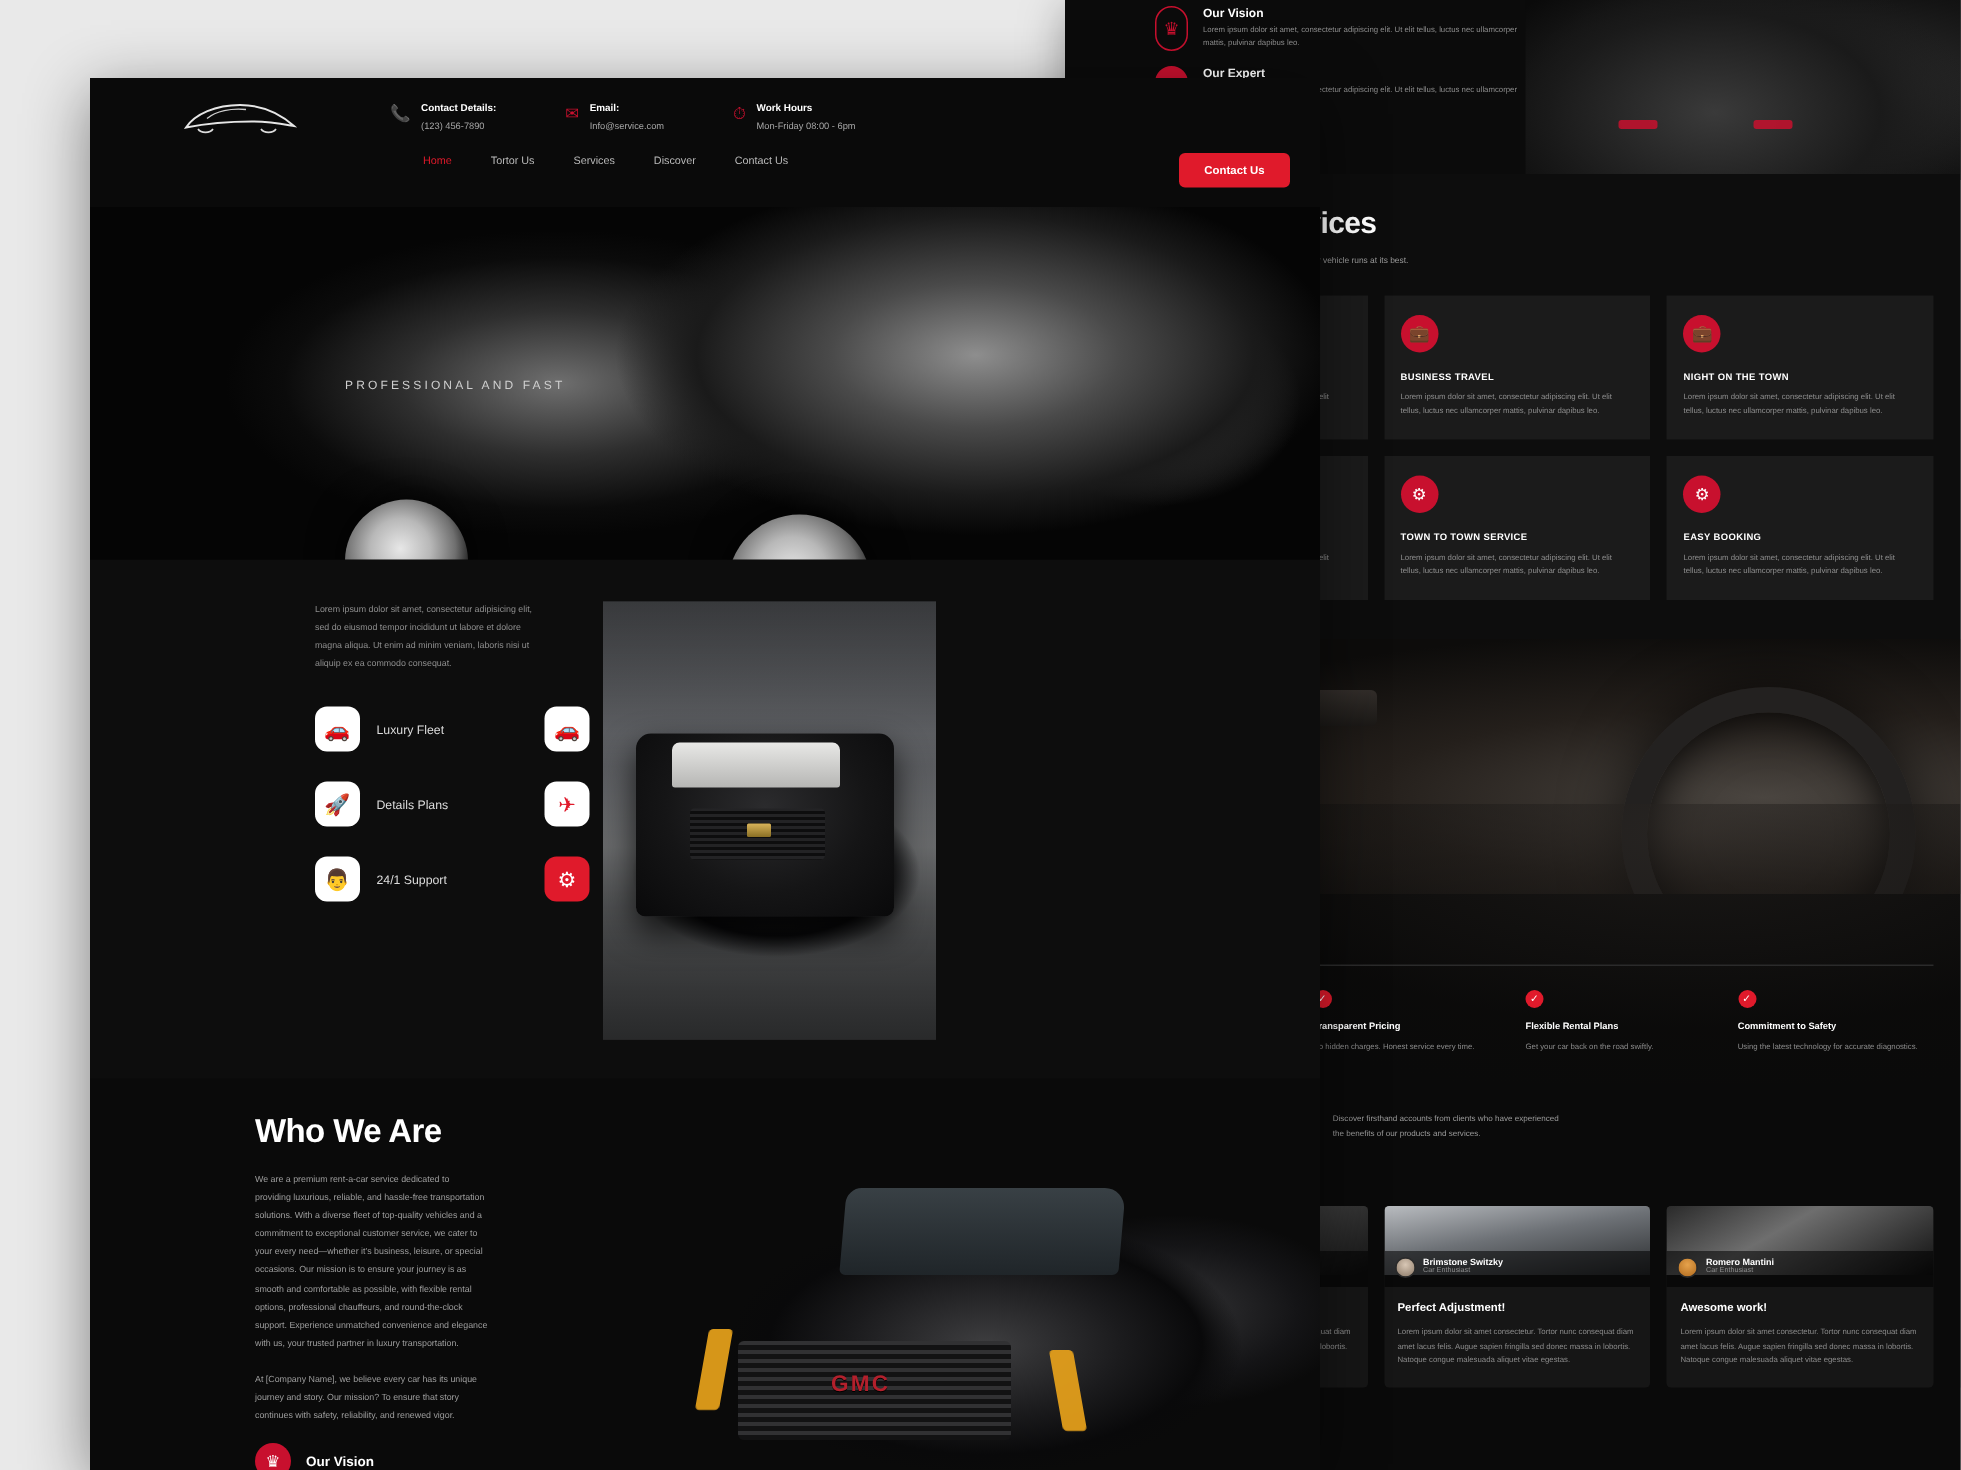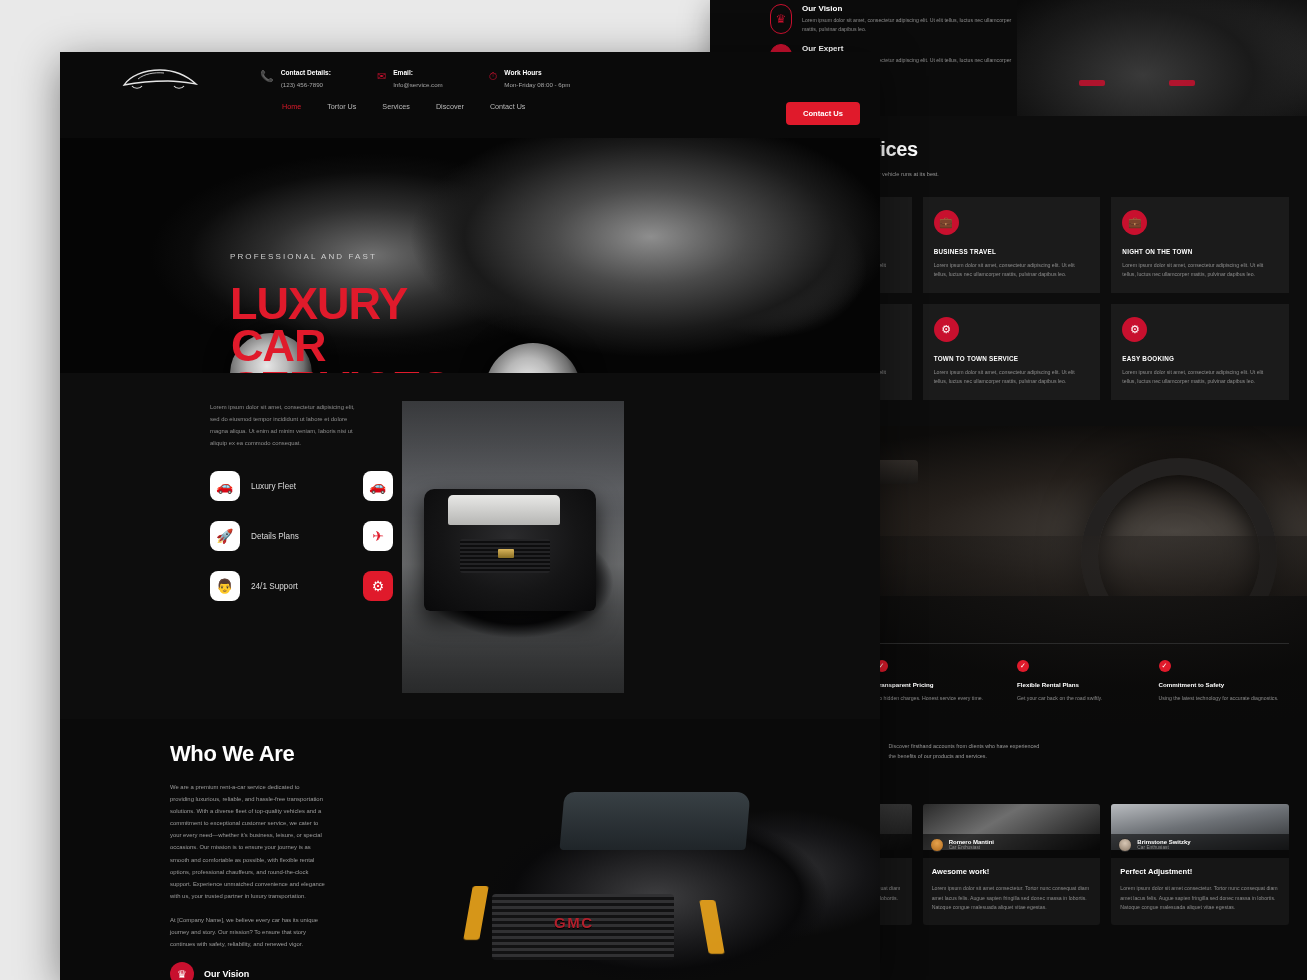--- a/index.html
+++ b/index.html
@@ -363,44 +363,44 @@
             <div class="who-n">John Smith</div>
             <div class="who-r">Car Enthusiast</div>
           </div>
         </div>
         <div class="testi-body">
           <div class="testi-t">Great Service!</div>
           <div class="testi-d">Lorem ipsum dolor sit amet consectetur. Tortor nunc consequat diam amet lacus felis. Augue sapien fringilla sed donec massa in lobortis. Natoque congue malesuada aliquet vitae egestas.</div>
         </div>
       </div>
       <div class="testi-card">
+        <div class="testi-img i3"></div>
+        <div class="testi-who">
+          <div class="avatar av3"></div>
+          <div>
+            <div class="who-n">Brimstone Switzky</div>
+            <div class="who-r">Car Enthusiast</div>
+          </div>
+        </div>
+        <div class="testi-body">
+          <div class="testi-t">Perfect Adjustment!</div>
+          <div class="testi-d">Lorem ipsum dolor sit amet consectetur. Tortor nunc consequat diam amet lacus felis. Augue sapien fringilla sed donec massa in lobortis. Natoque congue malesuada aliquet vitae egestas.</div>
+        </div>
+      </div>
+      <div class="testi-card">
         <div class="testi-img i2"></div>
         <div class="testi-who">
           <div class="avatar av2"></div>
           <div>
             <div class="who-n">Romero Mantini</div>
             <div class="who-r">Car Enthusiast</div>
           </div>
         </div>
         <div class="testi-body">
           <div class="testi-t">Awesome work!</div>
-          <div class="testi-d">Lorem ipsum dolor sit amet consectetur. Tortor nunc consequat diam amet lacus felis. Augue sapien fringilla sed donec massa in lobortis. Natoque congue malesuada aliquet vitae egestas.</div>
-        </div>
-      </div>
-      <div class="testi-card">
-        <div class="testi-img i3"></div>
-        <div class="testi-who">
-          <div class="avatar av3"></div>
-          <div>
-            <div class="who-n">Brimstone Switzky</div>
-            <div class="who-r">Car Enthusiast</div>
-          </div>
-        </div>
-        <div class="testi-body">
-          <div class="testi-t">Perfect Adjustment!</div>
           <div class="testi-d">Lorem ipsum dolor sit amet consectetur. Tortor nunc consequat diam amet lacus felis. Augue sapien fringilla sed donec massa in lobortis. Natoque congue malesuada aliquet vitae egestas.</div>
         </div>
       </div>
     </div>
   </div>
 </div>
 
 <div id="panel-left">
 
   <div class="lp-header">
@@ -448,25 +448,20 @@
       <button class="cta">Contact Us</button>
     </div>
   </div>
 
   <div class="hero">
     <div class="hero-car"></div>
     <div class="wheel-rr"></div>
     <div class="wheel-fr"></div>
     <div class="hero-txt">
       <div class="kicker">PROFESSIONAL AND FAST</div>
-      <div class="hero-h">
-        <span class="l1">LUXURY</span>
-        <span class="l2">CAR</span>
-        <span class="l3">SERVICES</span>
-      </div>
     </div>
   </div>
 
   <div class="wc">
     <div class="wc-left">
       <div class="wc-p">Lorem ipsum dolor sit amet, consectetur adipisicing elit, sed do eiusmod tempor incididunt ut labore et dolore magna aliqua. Ut enim ad minim veniam,  laboris nisi ut aliquip ex ea commodo consequat.</div>
       <div class="feat-grid">
         <div class="feat">
           <div class="feat-ico">🚗</div>
           <div class="feat-l">Luxury Fleet</div>

